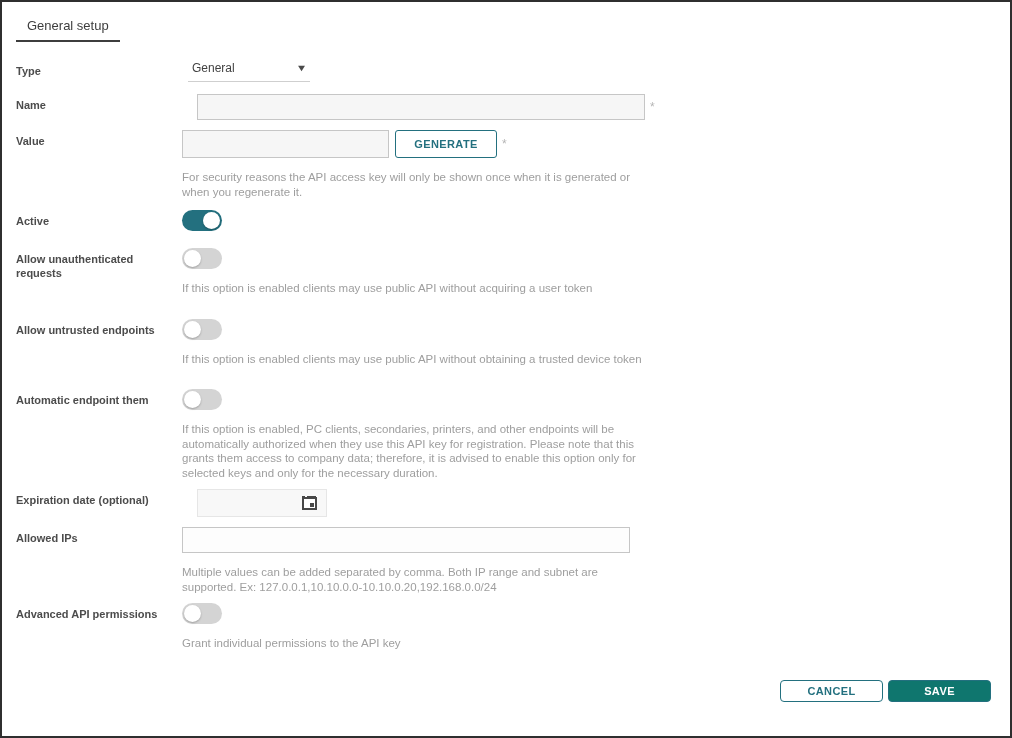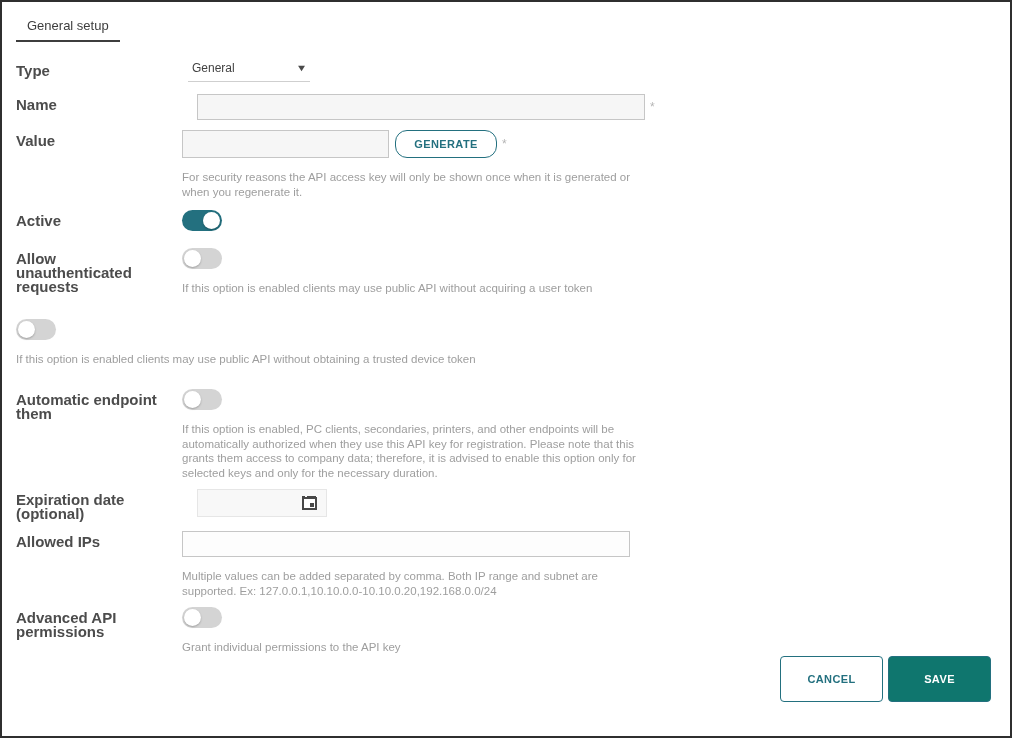--- a/index.html
+++ b/index.html
@@ -31,21 +31,21 @@
   }
   
   .form { padding-left: 14px; }
   .row {
     display: flex;
     align-items: flex-start;
   }
   .lbl {
     width: 166px;
     flex: 0 0 166px;
-    font-size: 15px;
+    font-size: 11px;
     font-weight: bold;
     color: #4c4c4c;
     line-height: 14px;
     padding-top: 7px;
     padding-right: 8px;
   }
   .row.tight .lbl { padding-top: 4px; }
   .ctl { flex: 1; }
   .help {
     max-width: 462px;
@@ -95,21 +95,21 @@
     line-height: 26px;
   }
   .inline { display: flex; align-items: center; }
   
   .btn-generate {
     margin-left: 6px;
     width: 102px;
     height: 28px;
     background: #ffffff;
     border: 1px solid #23707f;
-    border-radius: 12px;
+    border-radius: 3px;
     color: #23707f;
     font-family: "Liberation Sans", sans-serif;
     font-size: 11px;
     font-weight: bold;
     letter-spacing: 0.4px;
     cursor: pointer;
   }
   
   .toggle {
     position: relative;
@@ -170,21 +170,21 @@
   
   .footer {
     position: absolute;
     right: 19px;
     bottom: 34px;
     display: flex;
     gap: 5px;
   }
   .btn {
     width: 103px;
-    height: 46px;
+    height: 22px;
     border-radius: 4px;
     font-family: "Liberation Sans", sans-serif;
     font-size: 11px;
     font-weight: bold;
     letter-spacing: 0.4px;
     cursor: pointer;
   }
   .btn.outline {
     background: #ffffff;
     border: 1px solid #23707f;
@@ -258,20 +258,21 @@
       <div class="lbl">Allow unauthenticated requests</div>
       <div class="ctl">
         <div class="toggle off">
           <span class="knob"></span>
         </div>
         <div class="help">If this option is enabled clients may use public API without acquiring a user token</div>
       </div>
     </div>
 
     <div class="row mb-20">
+      <div class="lbl">Allow untrusted endpoints</div>
       <div class="ctl">
         <div class="toggle off">
           <span class="knob"></span>
         </div>
         <div class="help">If this option is enabled clients may use public API without obtaining a trusted device token</div>
       </div>
     </div>
 
     <div class="row mb-9">
       <div class="lbl">Automatic endpoint them</div>

